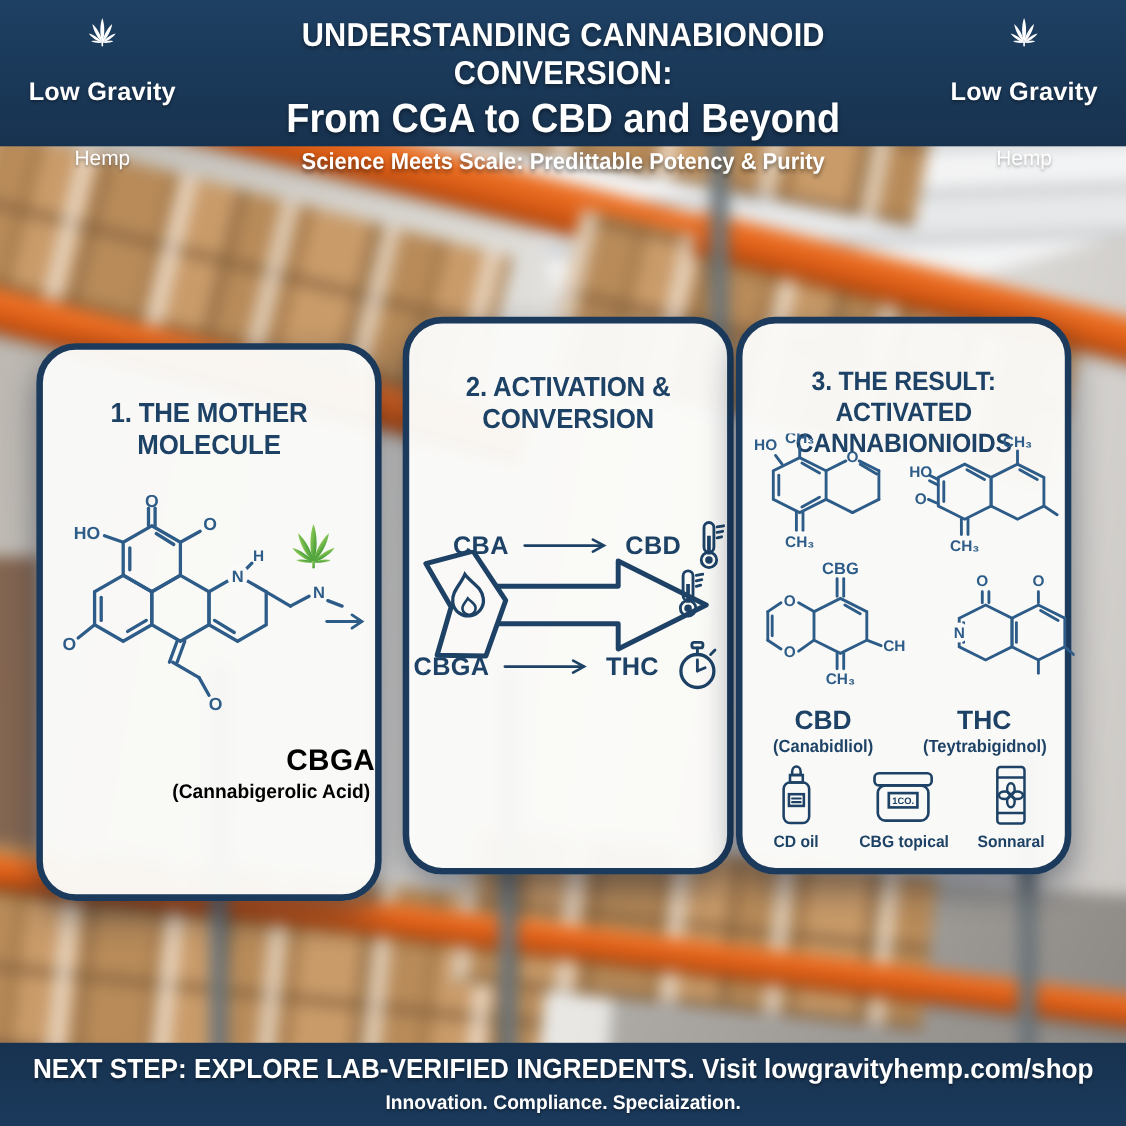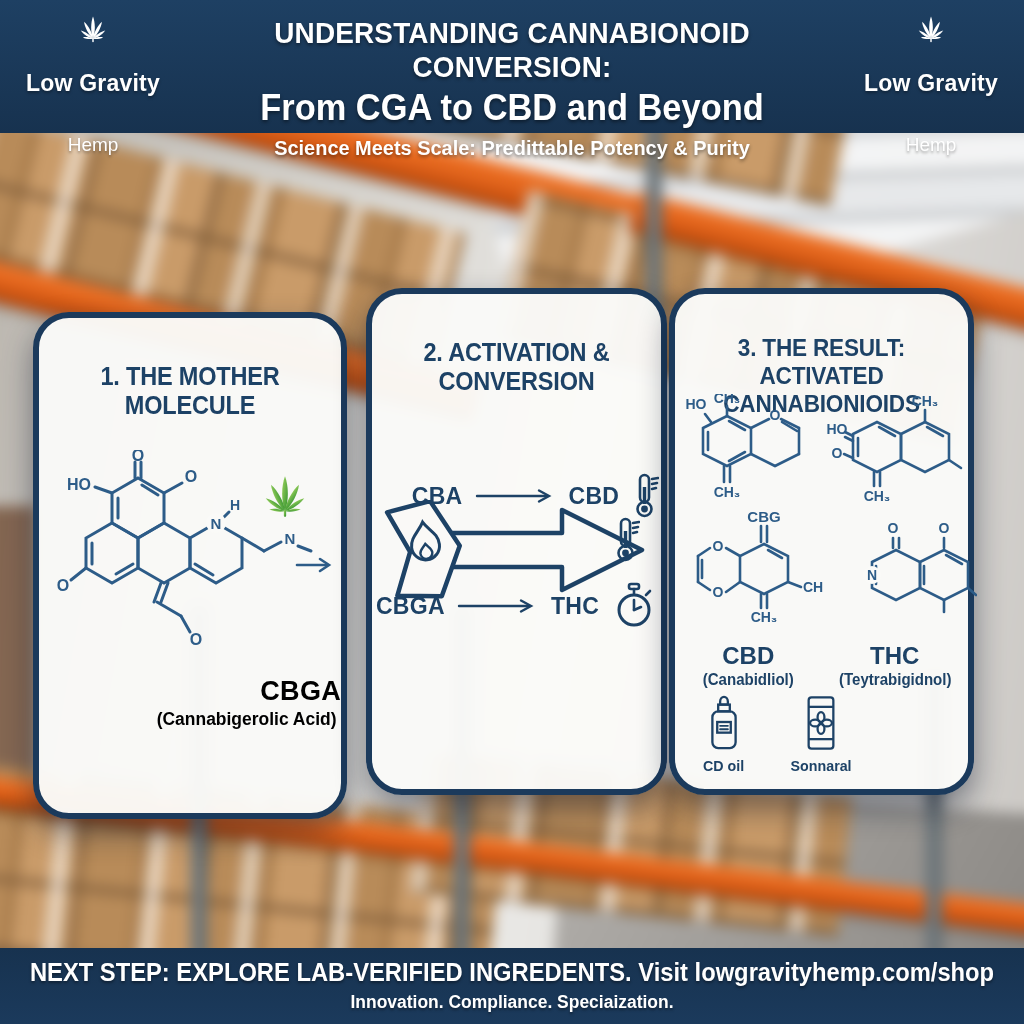--- a/index.html
+++ b/index.html
@@ -404,20 +404,31 @@
             <rect x="14" y="13" width="12" height="7"></rect>
             <rect x="8" y="20" width="24" height="38" rx="6"></rect>
             <rect x="13" y="31" width="14" height="11"></rect>
             <line x1="16" y1="35" x2="24" y2="35" stroke-width="2"></line>
             <line x1="16" y1="38.5" x2="24" y2="38.5" stroke-width="2"></line>
           </g>
         </svg>
         <div class="prod-lbl">CD oil</div>
       </div>
       <div class="prod">
+        <svg width="64" height="52" viewBox="0 0 64 52">
+          <g stroke="#1d4266" stroke-width="2.4" fill="none">
+            <rect x="6" y="3" width="52" height="11" rx="4"></rect>
+            <rect x="9" y="14" width="46" height="32" rx="7"></rect>
+            <rect x="19" y="21" width="26" height="13"></rect>
+          </g>
+          <text x="32" y="31" font-size="8.5" font-weight="bold" fill="#1d4266" text-anchor="middle">1CO.</text>
+        </svg>
+        <div class="prod-lbl">CBG topical</div>
+      </div>
+      <div class="prod">
         <svg width="38" height="58" viewBox="0 0 40 60">
           <g stroke="#1d4266" stroke-width="2.4" fill="none">
             <rect x="7" y="3" width="26" height="54" rx="3"></rect>
             <line x1="7" y1="13" x2="33" y2="13"></line>
             <line x1="7" y1="47" x2="33" y2="47"></line>
             <ellipse cx="20" cy="24" rx="3.6" ry="5.5"></ellipse>
             <ellipse cx="20" cy="36" rx="3.6" ry="5.5"></ellipse>
             <ellipse cx="14" cy="30" rx="5.5" ry="3.6"></ellipse>
             <ellipse cx="26" cy="30" rx="5.5" ry="3.6"></ellipse>
           </g>

